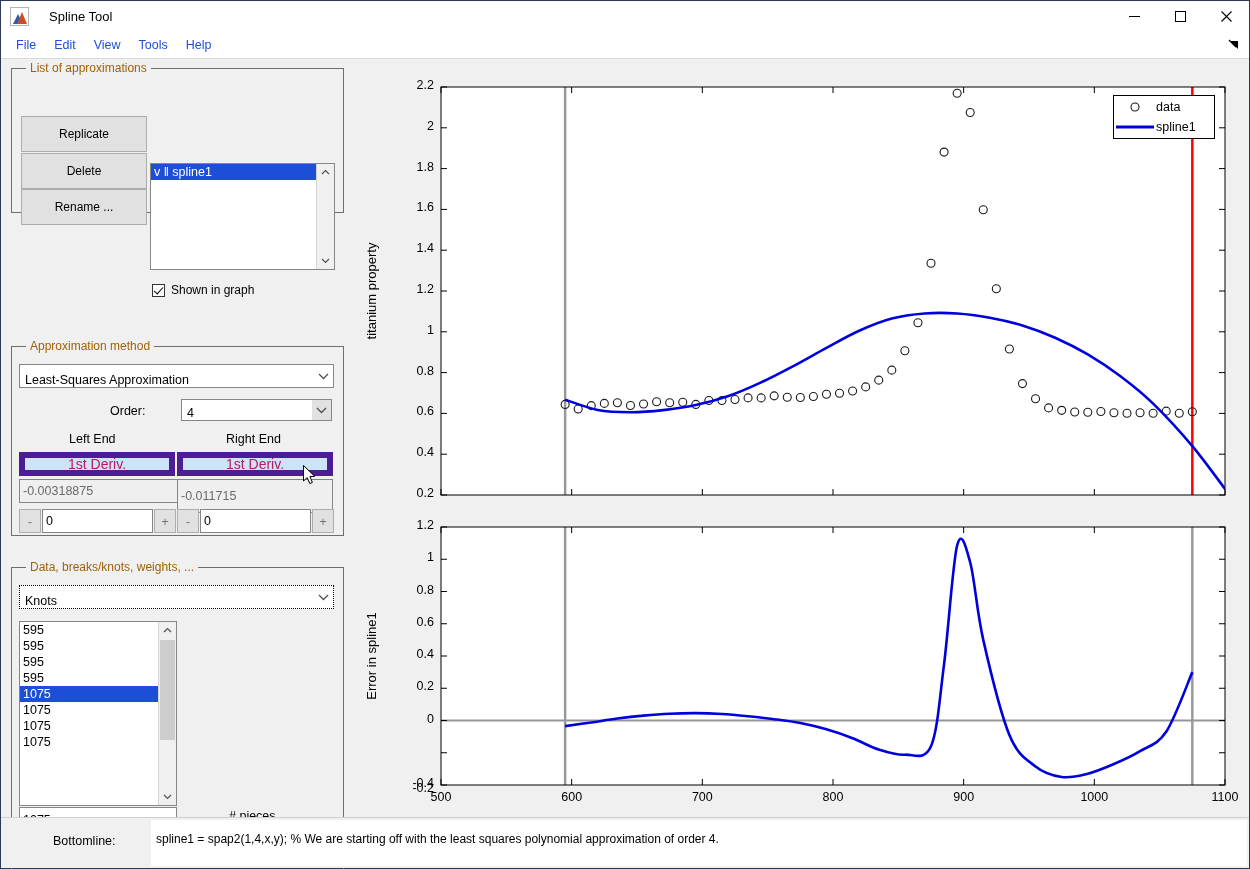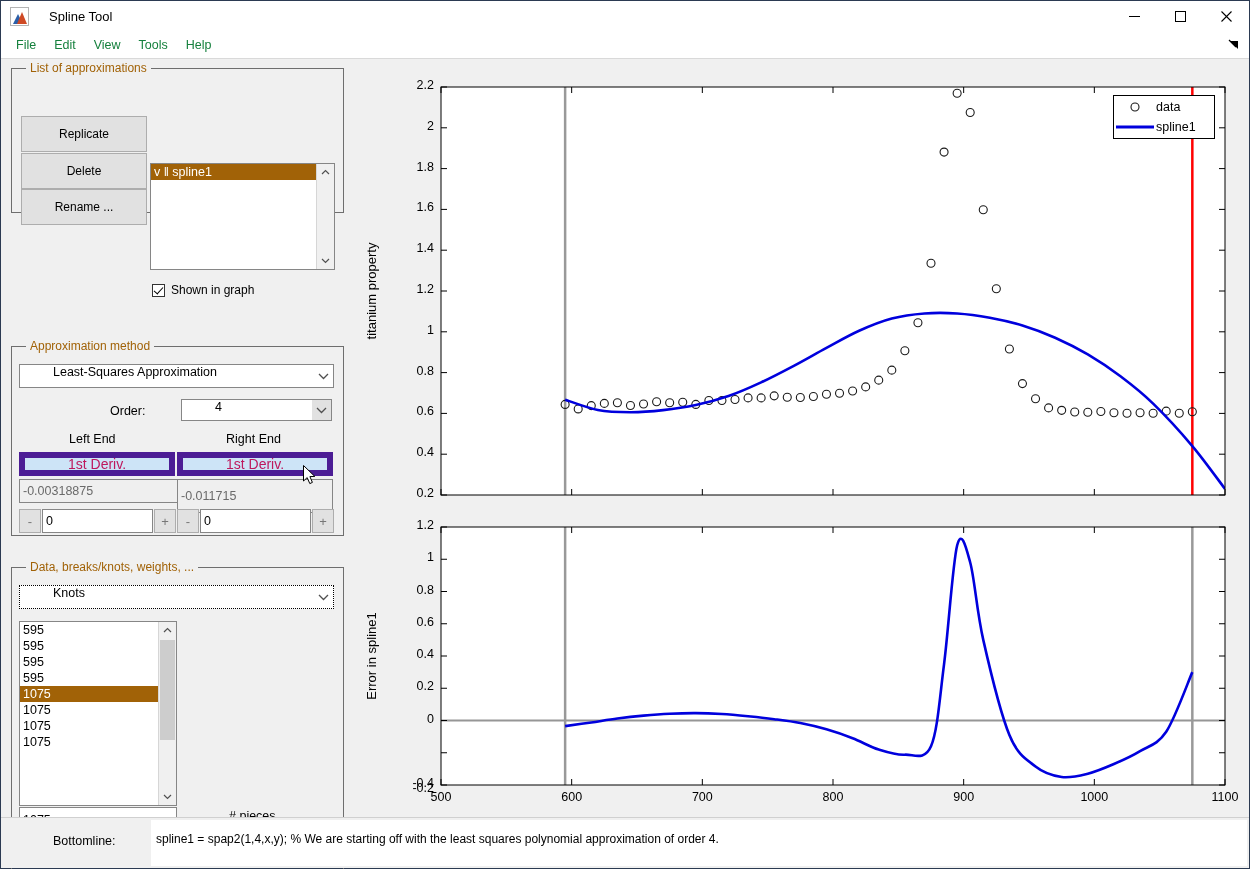--- a/index.html
+++ b/index.html
@@ -40,21 +40,21 @@
   .winbtn{
     width:46px;height:30px;display:flex;align-items:center;justify-content:center;
     font-size:13px;color:#000;line-height:1;
   }
   .winbtn svg{display:block;}
   
   .menubar{
     height:25px;flex:0 0 25px;background:#fff;display:flex;align-items:center;
     border-bottom:1px solid #ffffff;padding-left:6px;position:relative;
   }
-  .menuitem{padding:3px 9px;font-size:12.5px;color:#15803d;}
+  .menuitem{padding:3px 9px;font-size:12.5px;color:#1d4ed8;}
   .dock-arrow{position:absolute;right:8px;top:6px;width:14px;height:14px;}
   
   .content{flex:1;display:flex;position:relative;background:#f0f0f0;
     border-top:1px solid #d9d9d9;}
   .leftpanel{width:355px;flex:0 0 355px;position:relative;}
   .rightpanel{flex:1;position:relative;}
 
   
   .group{position:absolute;border:1px solid #6e6e6e;background:transparent;}
   .group > .glabel{
@@ -69,39 +69,39 @@
   }
   .sq-btn{background:#e1e1e1;border:1px solid #adadad;color:#777;
     display:flex;align-items:center;justify-content:center;font-size:13px;box-sizing:border-box;}
   
   .listbox{
     background:#fff;border:1px solid #868686;box-sizing:border-box;
     position:absolute;overflow:hidden;
   }
   .lb-inner{position:absolute;left:0;top:0;right:17px;bottom:0;overflow:hidden;}
   .lb-item{font-size:12.5px;padding:1px 3px;white-space:nowrap;line-height:14px;}
-  .lb-item.sel{background:#a16207;color:#fff;}
+  .lb-item.sel{background:#1d4ed8;color:#fff;}
   .scrollbar{
     position:absolute;right:0;top:0;bottom:0;width:17px;background:#f0f0f0;
     border-left:1px solid #d6d6d6;display:flex;flex-direction:column;
     justify-content:space-between;align-items:center;
   }
   .sb-arrow{height:17px;width:17px;display:flex;align-items:center;justify-content:center;}
   .sb-thumb{position:absolute;left:1px;right:1px;background:#cdcdcd;}
   
   .txt{
     background:#fff;border:1px solid #868686;box-sizing:border-box;
     font-size:12.5px;display:flex;align-items:center;padding-left:3px;
     font-family:"Liberation Sans",sans-serif;color:#000;
   }
   .txt.readonly{background:#efefef;color:#6a6a6a;}
   .txt.center{justify-content:center;padding-left:0;}
   .combo{
     background:#fff;border:1px solid #868686;box-sizing:border-box;position:absolute;
-    display:flex;align-items:flex-start;padding-left:28px;
+    display:flex;align-items:flex-end;
   }
   .combo .cval{flex:1;padding-left:5px;font-size:12.5px;}
   .combo .carrow{
     width:19px;height:100%;display:flex;align-items:center;justify-content:center;
     background:#fff;
   }
   .combo.dotted{border:1px dotted #000;}
   .combo.gray .carrow{background:#e1e1e1;}
   .tabhdr{
     background:#cde4f7;border:6px solid #4c1d95;box-sizing:border-box;

